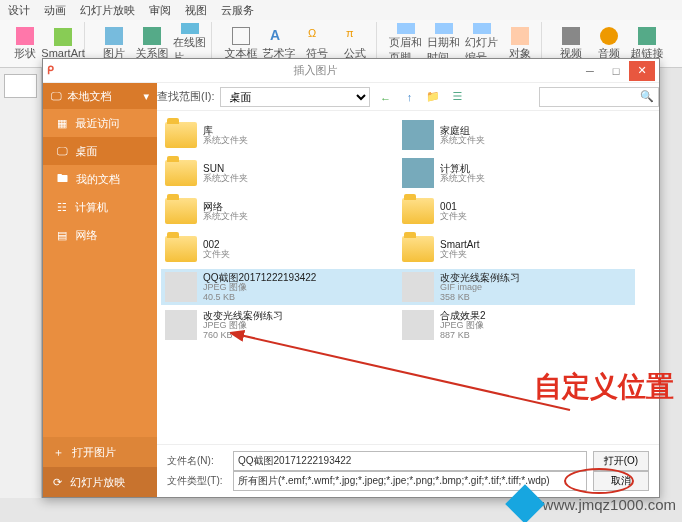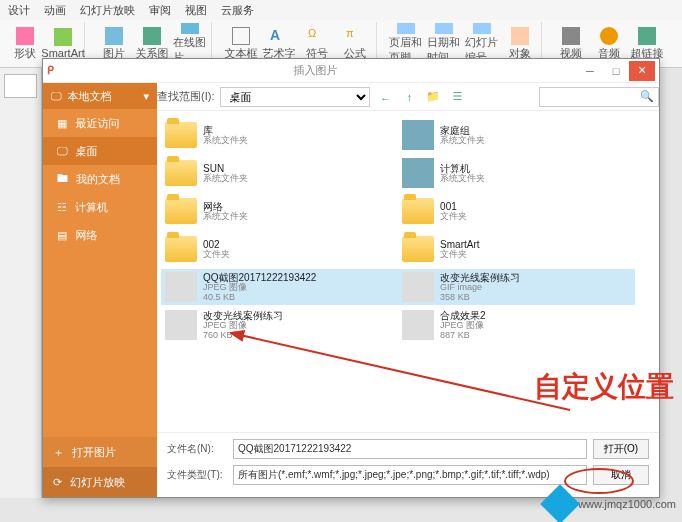--- a/index.html
+++ b/index.html
@@ -31,21 +31,21 @@
 .toolbar .tbtn{width:18px;height:18px;display:flex;align-items:center;justify-content:center;border:1px solid transparent;color:#5a8}
 .toolbar .search{margin-left:auto;width:120px;height:20px;border:1px solid #ccc;display:flex;align-items:center;padding:0 4px;color:#999}
 .files{flex:1;padding:6px 4px;overflow:auto;display:flex;flex-wrap:wrap;align-content:flex-start}
 .file{width:48%;height:36px;display:flex;align-items:center;padding:2px 4px;gap:6px;margin-bottom:2px}
 .file.selected{background:#cde8f7}
 .file .thumb{width:32px;height:30px;background:#ddd;flex-shrink:0;display:flex;align-items:center;justify-content:center}
 .file .meta{display:flex;flex-direction:column;line-height:1.1}
 .file .name{color:#222;font-size:10px}
 .file .sub{color:#888;font-size:9px}
 .bottom{padding:6px 10px;border-top:1px solid #eee}
-.brow{display:flex;align-items:center;gap:6px;margin-bottom:6px}
+.brow{display:flex;align-items:center;gap:6px;}
 .brow label{width:60px;color:#555;font-size:10px}
 .brow .field{flex:1;height:20px;border:1px solid #bbb;padding:0 4px;display:flex;align-items:center;font-size:10px;color:#333;background:#fff}
 .brow .btn{width:56px;height:20px;border:1px solid #bbb;background:#f4f4f4;display:flex;align-items:center;justify-content:center;font-size:10px;cursor:pointer}
 .annot{position:absolute;right:8px;top:368px;color:#e03020;font-size:28px;font-weight:bold;pointer-events:none}
 .arrow{position:absolute;left:230px;top:330px;pointer-events:none}
 .watermark{position:absolute;right:6px;bottom:4px;display:flex;align-items:center;gap:4px;pointer-events:none}
 .watermark .diamond{width:28px;height:28px;background:#17a6e0;transform:rotate(45deg)}
 .watermark .wtxt{font-size:18px;font-weight:bold;color:#17a6e0}
 .folder-ico{width:32px;height:26px;background:linear-gradient(#ffe08a,#f5c03a);border-radius:2px;position:relative}
 .folder-ico:before{content:"";position:absolute;top:-4px;left:2px;width:12px;height:6px;background:#f5c03a;border-radius:2px 2px 0 0}
@@ -329,15 +329,15 @@
       </marker>
     </defs>
   <line x1="340" y1="80" x2="10" y2="5" stroke="#d03020" stroke-width="2" marker-end="url(#ah)"></line>
 </svg>
 <div class="circ" style="right:48px;top:468px;width:70px;height:26px"></div>
 <div class="annot">自定义位置</div>
 
 <div class="watermark">
   <div class="diamond"></div>
   <div>
-    <div style="font-size:11px;color:#555">www.jmqz1000.com</div>
+    <div style="font-size:15px;color:#555">www.jmqz1000.com</div>
   </div>
 </div>
 
 </body></html>

